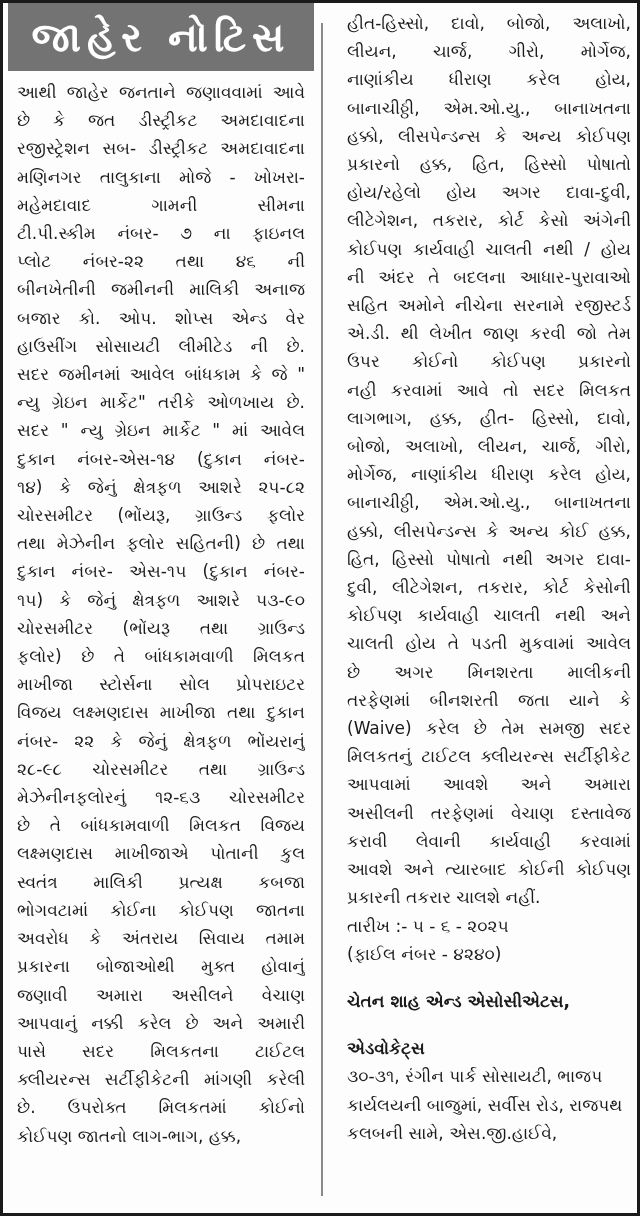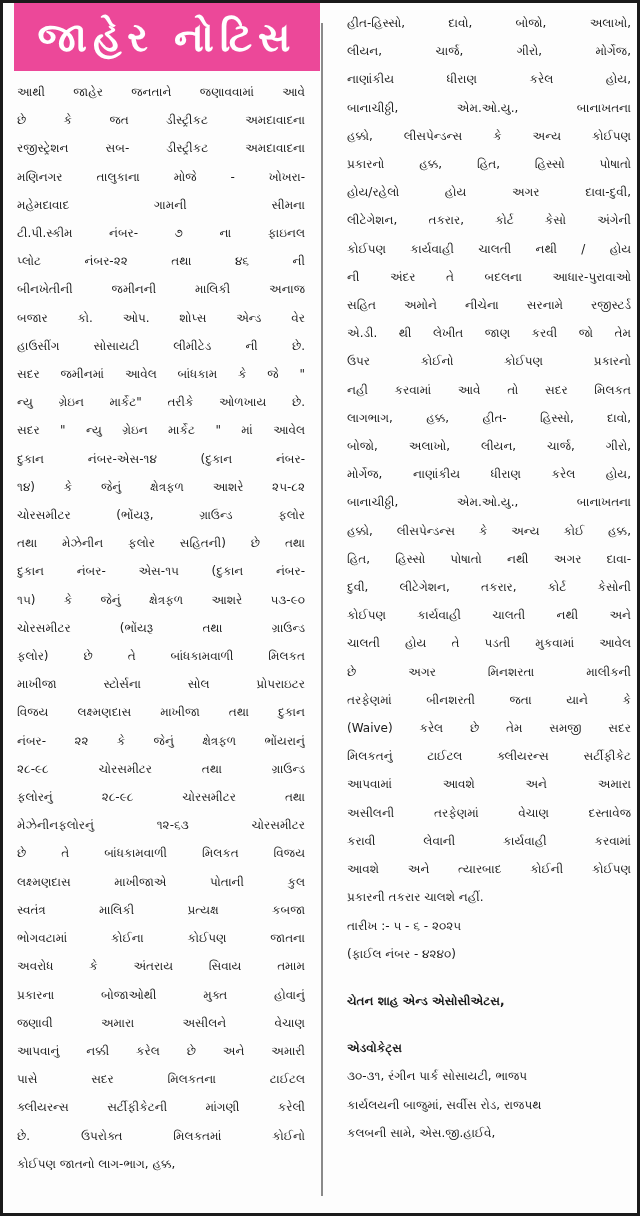--- a/index.html
+++ b/index.html
@@ -2,32 +2,32 @@
 <html><head>
 <meta charset="utf-8">
 <style>
   html, body { margin: 0; padding: 0; background: #fff; }
   body { width: 640px; height: 1216px; overflow: hidden; position: relative; }
   .frame {
     position: absolute; left: 0; top: 0; width: 640px; height: 1216px;
     box-sizing: border-box; border: 3px solid #1a1a1a; border-top-width: 3px; background: #fdfdfd;
   }
   .header {
-    position: absolute; left: 11px; top: 0; width: 306px; height: 68px;
-    background: #ec4899; color: #fff; display: flex; align-items: center; justify-content: center;
+    position: absolute; left: 5px; top: 0; width: 306px; height: 68px;
+    background: #737373; color: #fff; display: flex; align-items: center; justify-content: center;
   }
   .header-title {
     font-family: "DejaVu Sans", sans-serif; font-weight: bold; font-size: 40px; letter-spacing: 6px; color: #fff;
   }
   .divider {
     position: absolute; left: 318px; top: 20px; width: 2px; height: 1173px; background: #8a8a8a;
   }
   .col {
     position: absolute; font-family: "DejaVu Sans", sans-serif; color: #1a1a1a;
-    font-size: 12px; line-height: 28.2px;
+    font-size: 17px; line-height: 28.2px;
   }
   .col-left { left: 14px; top: 75px; width: 288px; }
   .col-right { left: 344px; top: 6px; width: 284px; }
   .line { display: block; white-space: nowrap; overflow: hidden; text-align: justify; text-align-last: justify; }
   .line.last { text-align-last: left; }
   .sig { font-weight: bold; text-align: right; text-align-last: right; margin-top: 19px; }
 </style>
 </head>
 <body>
 
@@ -57,21 +57,20 @@
       <span class="line">ચોરસમીટર (ભોંયરૂ, ગ્રાઉન્ડ ફલોર</span>
       <span class="line">તથા મેઝેનીન ફલોર સહિતની) છે તથા</span>
       <span class="line">દુકાન નંબર- એસ-૧૫ (દુકાન નંબર-</span>
       <span class="line">૧૫) કે જેનું ક્ષેત્રફળ આશરે ૫૩-૯૦</span>
       <span class="line">ચોરસમીટર (ભોંયરૂ તથા ગ્રાઉન્ડ</span>
       <span class="line">ફલોર) છે તે બાંધકામવાળી મિલકત</span>
       <span class="line">માખીજા સ્ટોર્સના સોલ પ્રોપરાઇટર</span>
       <span class="line">વિજય લક્ષ્મણદાસ માખીજા તથા દુકાન</span>
       <span class="line">નંબર- ૨૨ કે જેનું ક્ષેત્રફળ ભોંયરાનું</span>
       <span class="line">૨૮-૯૮ ચોરસમીટર તથા ગ્રાઉન્ડ</span>
-      <span class="line">ફલોરનું ૨૮-૯૮ ચોરસમીટર તથા</span>
       <span class="line">મેઝેનીનફલોરનું ૧૨-૬૩ ચોરસમીટર</span>
       <span class="line">છે તે બાંધકામવાળી મિલકત વિજય</span>
       <span class="line">લક્ષ્મણદાસ માખીજાએ પોતાની કુલ</span>
       <span class="line">સ્વતંત્ર માલિકી પ્રત્યક્ષ કબજા</span>
       <span class="line">ભોગવટામાં કોઈના કોઈપણ જાતના</span>
       <span class="line">અવરોધ કે અંતરાય સિવાય તમામ</span>
       <span class="line">પ્રકારના બોજાઓથી મુક્ત હોવાનું</span>
       <span class="line">જણાવી અમારા અસીલને વેચાણ</span>
       <span class="line">આપવાનું નક્કી કરેલ છે અને અમારી</span>
       <span class="line">પાસે સદર મિલકતના ટાઈટલ</span>

